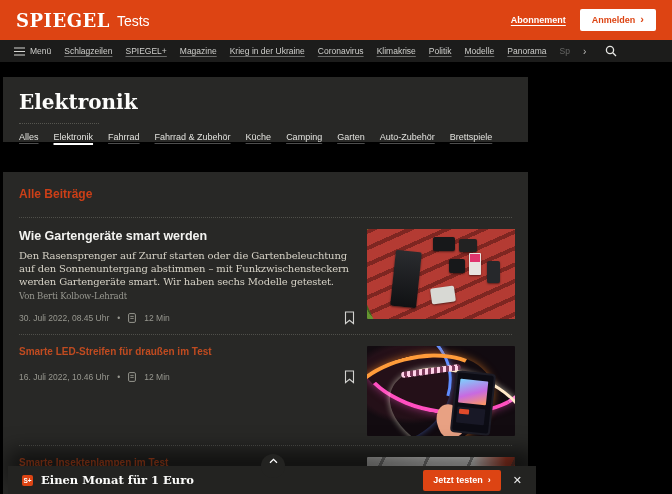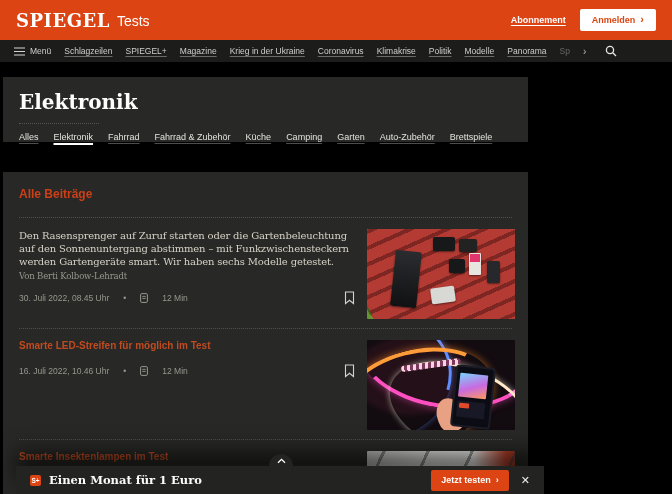--- a/index.html
+++ b/index.html
@@ -53,21 +53,21 @@
   .tab.active{text-decoration-color:#fff;text-decoration-thickness:1.5px;}
   .panel-feed{top:172px;height:322px;overflow:hidden;}
   .section-heading{color:var(--section-heading,#cc3f17);font-weight:bold;font-size:12px;margin:15px 0 16px 16px;}
   .sep{border-top:1px dotted #4f4f4a;margin:9px 16px 0 16px;}
   .article{display:flex;gap:12px;padding:11px 16px 0 16px;}
   .art-text{width:336px;flex-shrink:0;display:flex;flex-direction:column;}
   .kicker{font-size:10px;font-weight:bold;color:var(--kicker,#c04b20);margin-bottom:4px;cursor:pointer;}
   .art-title{font-size:12.5px;font-weight:bold;color:#f3f3f0;margin-bottom:6px;cursor:pointer;}
   .teaser{font-family:"DejaVu Serif",serif;font-size:10px;letter-spacing:-.15px;line-height:1.32;color:#d6d2c6;}
   .byline{font-size:8.5px;color:#97978f;}
-  .meta-row{display:flex;align-items:center;gap:14px;margin-top:9px;font-size:8.5px;color:#97978f;}
+  .meta-row{display:flex;align-items:center;gap:8px;margin-top:9px;font-size:8.5px;color:#97978f;}
   .bookmark{margin-left:auto;cursor:pointer;display:flex;align-items:center;}
   .thumb{width:148px;height:90px;flex-shrink:0;position:relative;overflow:hidden;border-radius:1px;cursor:pointer;}
   
   .thumb1{background:
     radial-gradient(50px 34px at 20% 84%,#3c641e 0 60%,transparent 61%),
     radial-gradient(60px 40px at 58% 70%,#6f9c33 0 60%,transparent 61%),
     linear-gradient(105deg,#5d8d2c,#7cab3c 55%,#86b545);}
   .bench{position:absolute;right:-46px;top:-34px;width:200px;height:150px;transform:rotate(-24deg);
     background:repeating-linear-gradient(0deg,#b43b33 0 11px,#7e2621 11px 15px);}
   .dev{position:absolute;background:#17181a;border-radius:2px;box-shadow:0 1px 2px rgba(0,0,0,.5);}
@@ -94,21 +94,21 @@
     background:linear-gradient(160deg,#7ad4ff,#c86ae0 55%,#ff9a5a);border-radius:1px;}
   .phone-ui{position:absolute;left:3px;top:34px;width:28px;height:16px;background:#181826;border-radius:1px;}
   .phone-ui::before{content:"";position:absolute;left:2px;top:2px;width:10px;height:5px;background:#e04a2a;border-radius:1px;}
   .thumbfinger{position:absolute;left:70px;top:58px;width:26px;height:34px;background:#e8a183;border-radius:50% 50% 40% 40%;transform:rotate(-18deg);}
   
   .thumb3{background:
     repeating-linear-gradient(115deg,transparent 0 14px,rgba(60,60,60,.5) 14px 17px,transparent 17px 40px),
     linear-gradient(90deg,#b9b9b7,#e4e4e2 45%,#efefec 72%,#b5402a 94%,#9c3824);}
   
   .banner{
-    position:absolute;left:16px;top:466px;width:528px;height:28px;
+    position:absolute;left:8px;top:466px;width:528px;height:28px;
     background:var(--banner-bg,#232321);z-index:10;
     display:flex;align-items:center;padding:0 14px;box-sizing:border-box;
     box-shadow:0 -14px 22px rgba(0,0,0,.65);
   }
   .collapse-tab{
     position:absolute;left:253px;top:-12px;width:24px;height:24px;border-radius:50%;
     background:var(--banner-bg,#232321);display:flex;justify-content:center;padding-top:4px;
     box-sizing:border-box;cursor:pointer;
   }
   .splus-logo{width:11px;height:11px;background:var(--accent,#dd4413);border-radius:2px;
@@ -178,20 +178,21 @@
     <span class="tab">Brettspiele</span>
   </div>
 </section>
 
 <section class="panel panel-feed">
   <h2 class="section-heading">Alle Beiträge</h2>
   <div class="sep"></div>
 
   <article class="article">
     <div class="art-text">
+      <div class="art-title">Wie Gartengeräte smart werden</div>
       <p class="teaser" style="margin:0"><span>Den Rasensprenger auf Zuruf starten oder die Gartenbeleuchtung auf den Sonnenuntergang abstimmen – mit Funkzwischensteckern werden Gartengeräte smart. Wir haben sechs Modelle getestet.</span>&nbsp; <span class="byline">Von Berti Kolbow-Lehradt</span></p>
       <div class="meta-row">
         <span>30. Juli 2022, 08.45 Uhr</span>
         <span>•</span>
         <svg width="8" height="10" viewBox="0 0 8 10">
             <rect x="0.6" y="0.6" width="6.8" height="8.8" rx="1.2" fill="none" stroke="#97978f" stroke-width="1"></rect>
             <path d="M2.3 3.4h3.4M2.3 5.4h3.4" stroke="#97978f" stroke-width="0.9"></path>
           </svg>
         <span>12 Min</span>
         <span class="bookmark">
@@ -209,21 +210,21 @@
       <div class="dev dev-c"></div>
       <div class="dev dev-card"></div>
       <div class="dev dev-d"></div>
       <div class="dev dev-white"></div>
     </div>
   </article>
   <div class="sep"></div>
 
   <article class="article">
     <div class="art-text">
-      <div class="kicker">Smarte LED-Streifen für möglich im Test</div>
+      <div class="kicker">Smarte LED-Streifen für draußen im Test</div>
       <div class="meta-row">
         <span>16. Juli 2022, 10.46 Uhr</span>
         <span>•</span>
         <svg width="8" height="10" viewBox="0 0 8 10">
             <rect x="0.6" y="0.6" width="6.8" height="8.8" rx="1.2" fill="none" stroke="#97978f" stroke-width="1"></rect>
             <path d="M2.3 3.4h3.4M2.3 5.4h3.4" stroke="#97978f" stroke-width="0.9"></path>
           </svg>
         <span>12 Min</span>
         <span class="bookmark">
           <svg width="11" height="14" viewBox="0 0 11 14">

